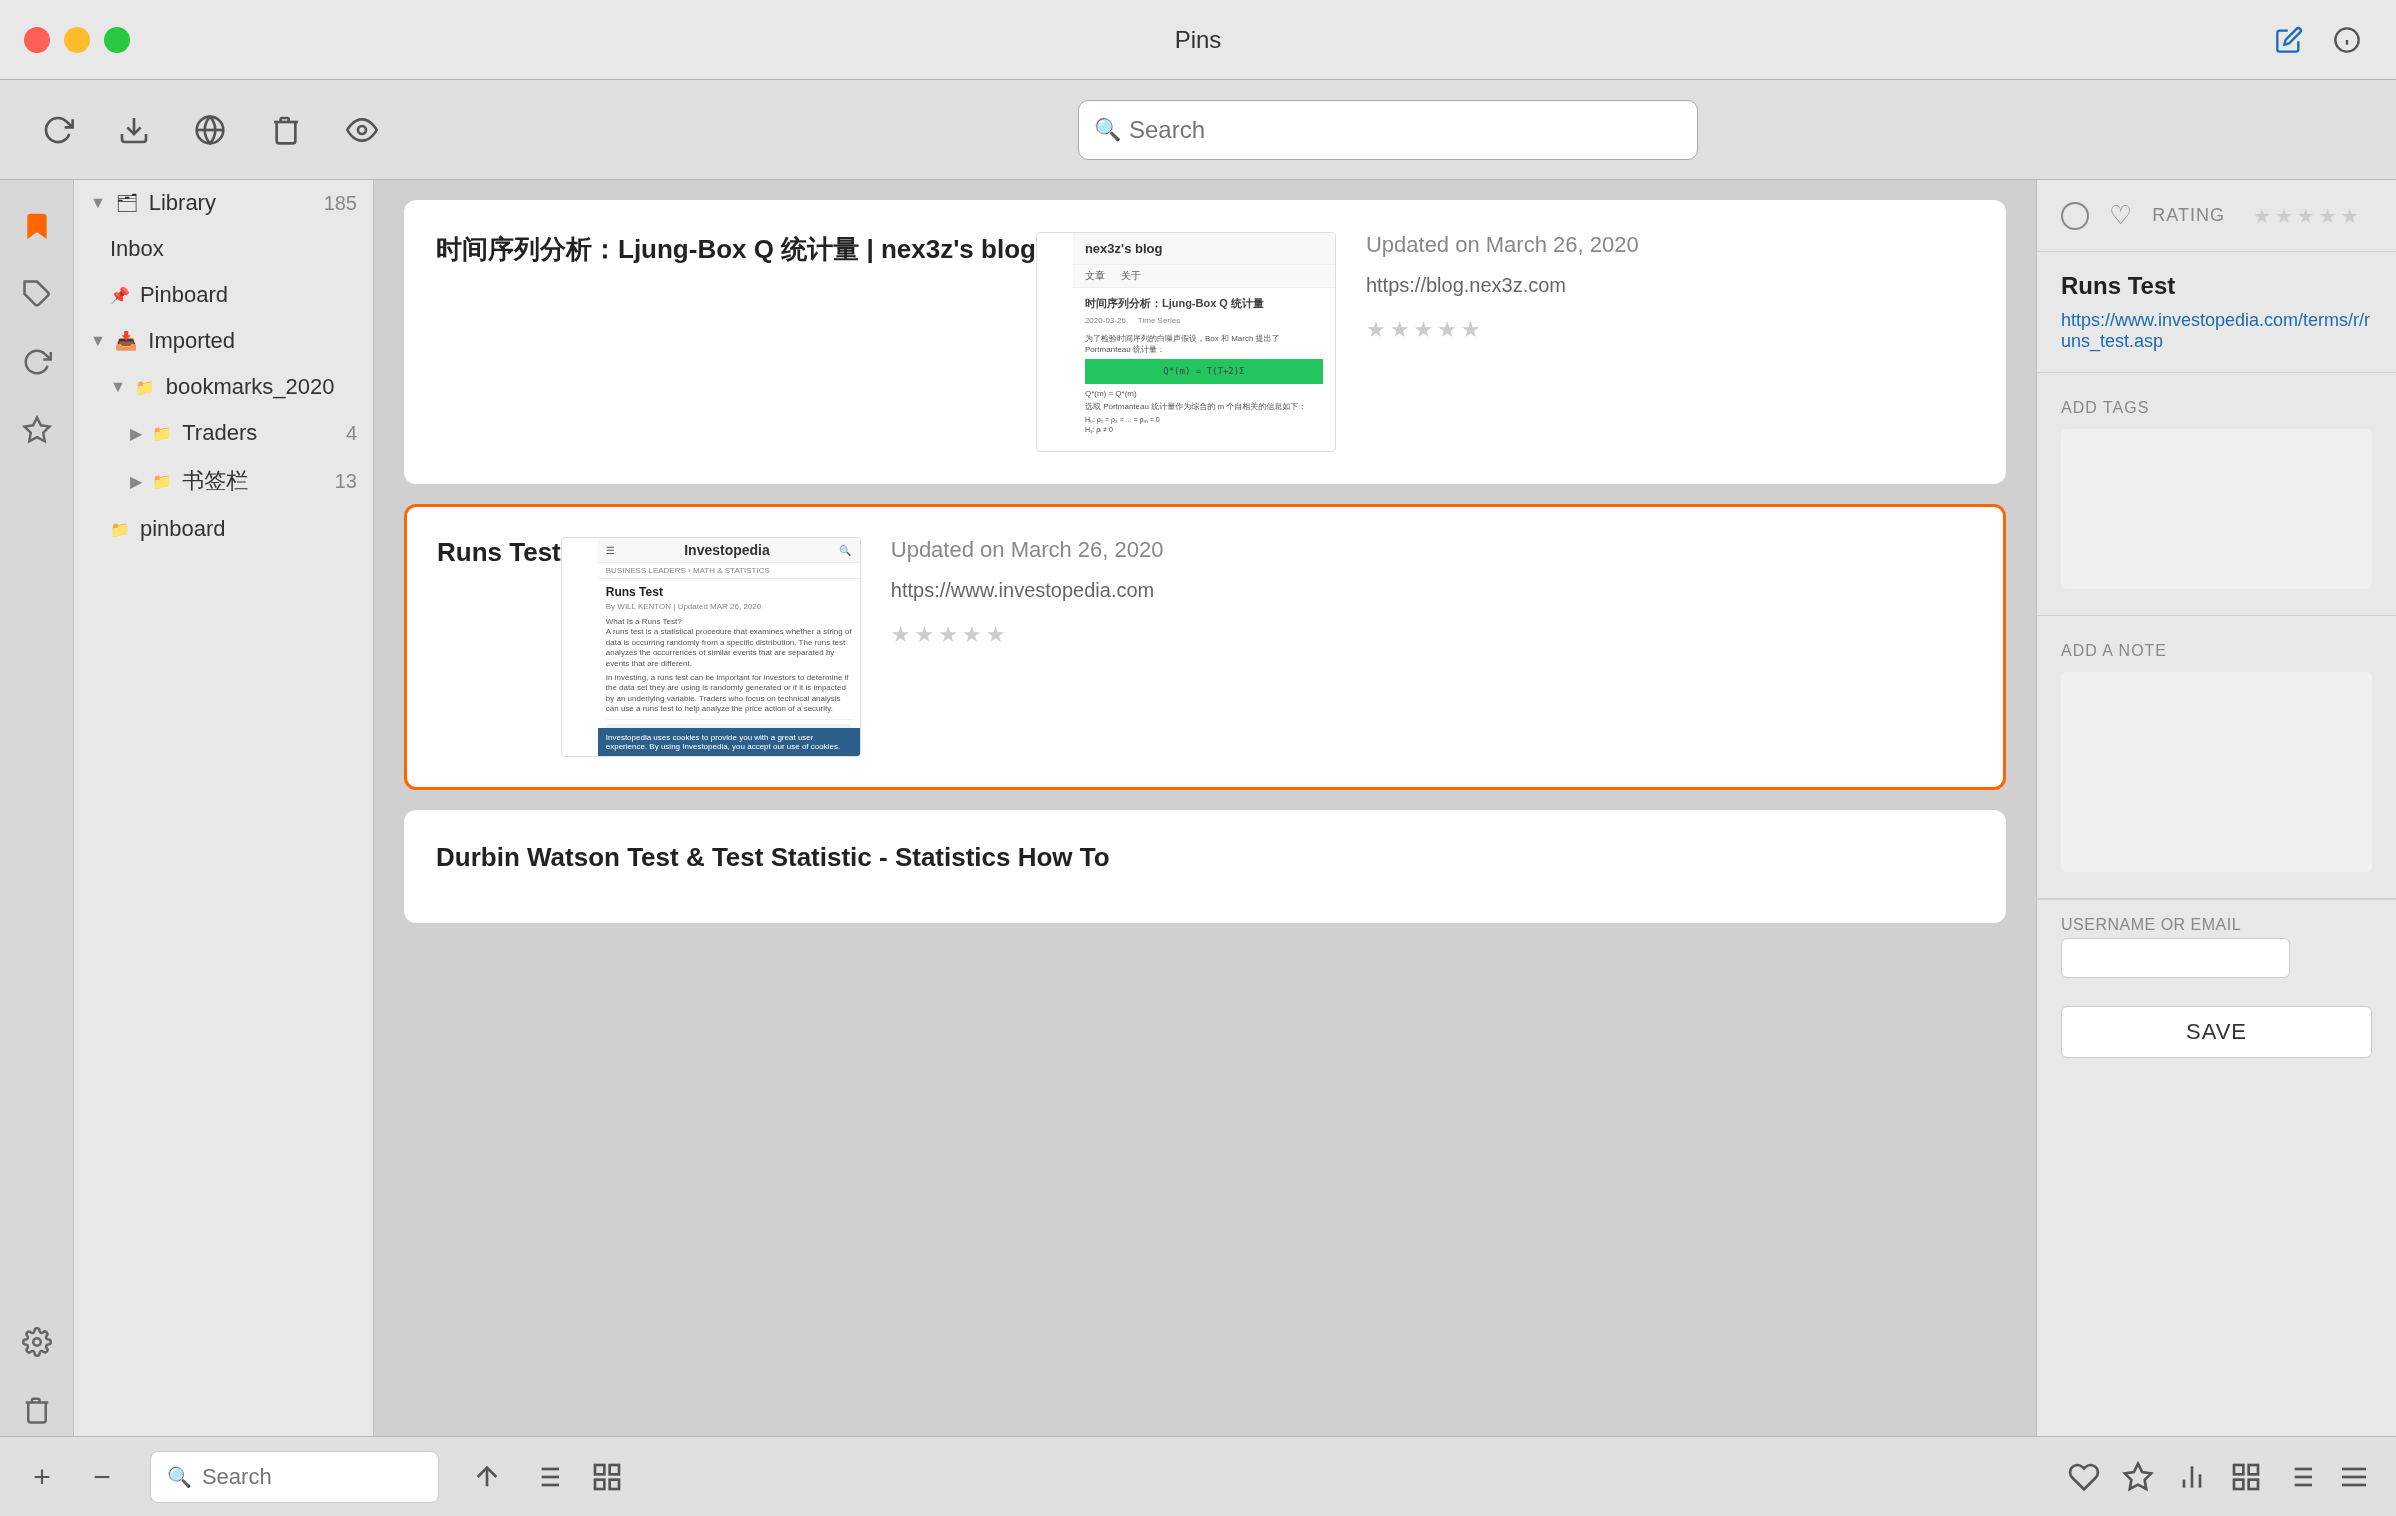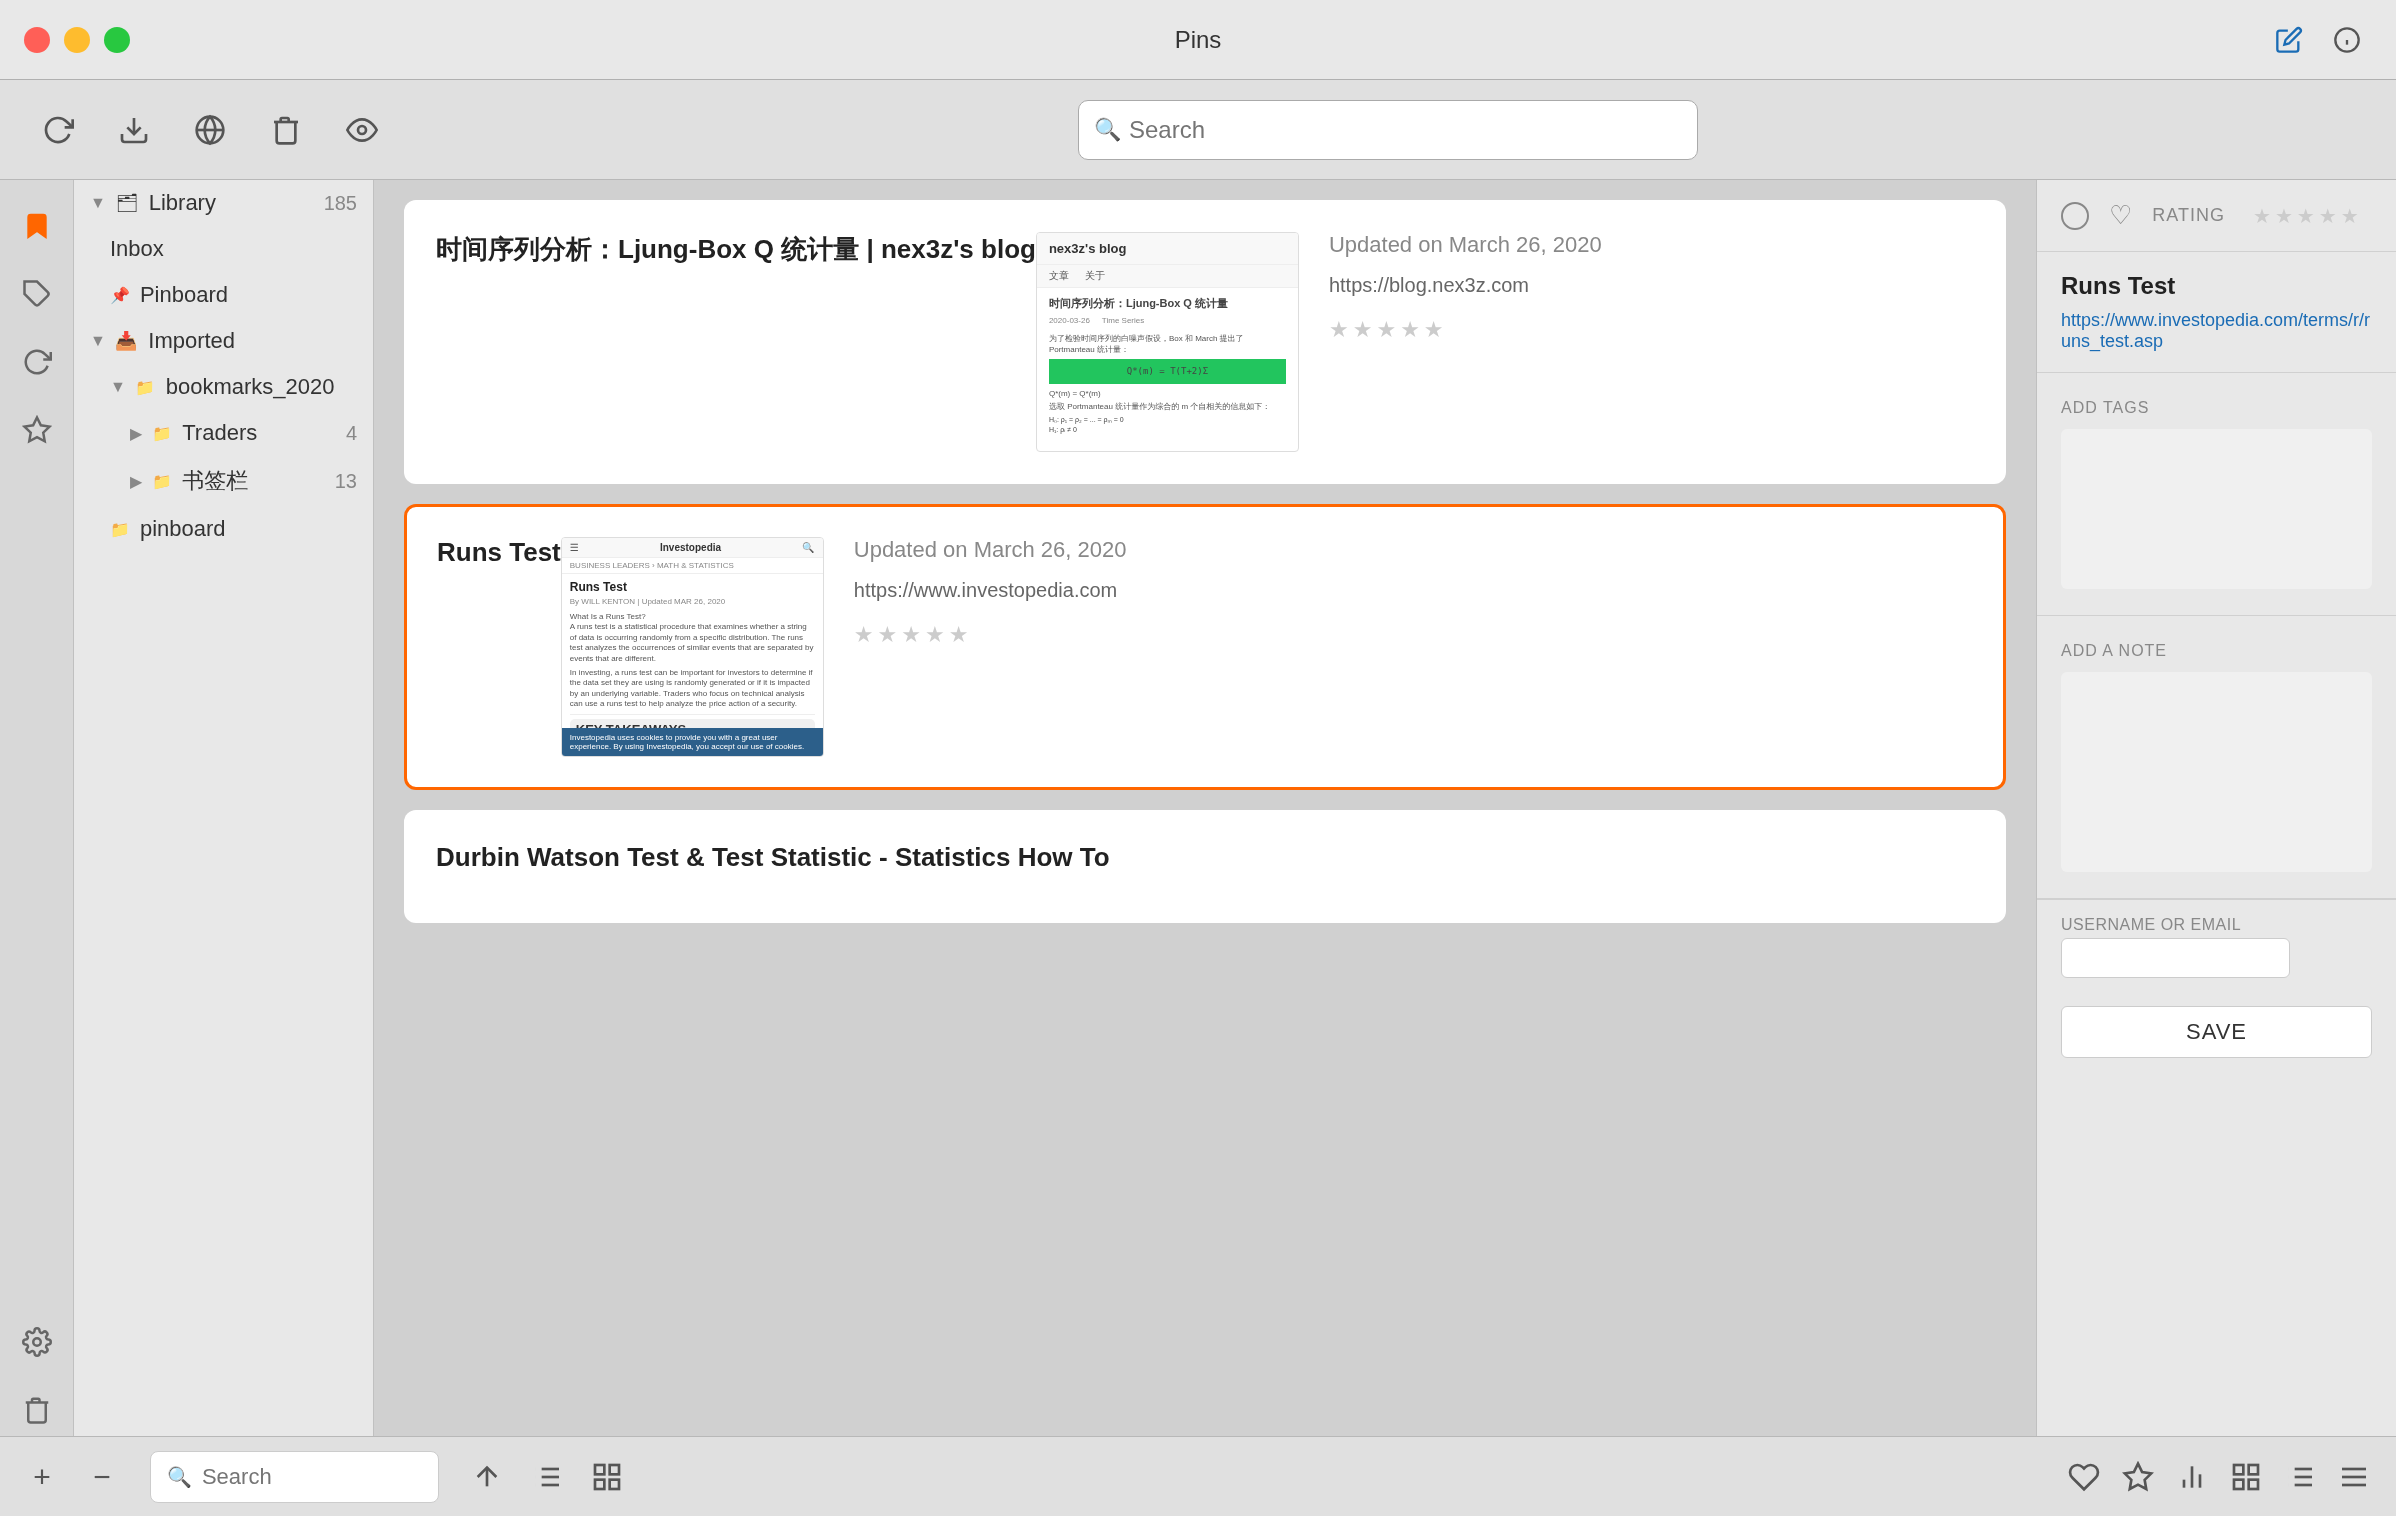--- a/index.html
+++ b/index.html
@@ -175,28 +175,29 @@
       font-weight: 600;
       color: #222;
       margin-bottom: 18px;
     }
     .card-body {
       display: flex;
       gap: 30px;
       align-items: flex-start;
     }
     .card-thumb {
-      width: 263px;
+      width: 300px;
       height: 220px;
       background: #f0f0f0;
       border: 1px solid #ddd;
       border-radius: 4px;
       overflow: hidden;
       flex-shrink: 0;
       position: relative;
+      padding-left: 36px;
     }
     .card-meta {
       flex: 1;
     }
     .card-updated {
       font-size: 22px;
       color: #888;
       margin-bottom: 16px;
     }
     .card-url {
@@ -401,21 +402,21 @@
     }
     .invest-top-bar {
       display: flex;
       justify-content: space-between;
       align-items: center;
       padding: 4px 8px;
       border-bottom: 1px solid #eee;
       background: #f8f8f8;
     }
     .invest-menu-icon { font-size: 10px; color: #555; }
-    .invest-logo { font-size: 10px; font-weight: bold; color: #333; }
+    .invest-logo { font-size: 14px; font-weight: bold; color: #333; }
     .invest-search-icon { font-size: 10px; color: #555; }
     .invest-breadcrumb {
       font-size: 8px;
       color: #888;
       padding: 3px 8px;
       border-bottom: 1px solid #eee;
     }
     .invest-content {
       padding: 6px 8px;
       font-size: 8px;

